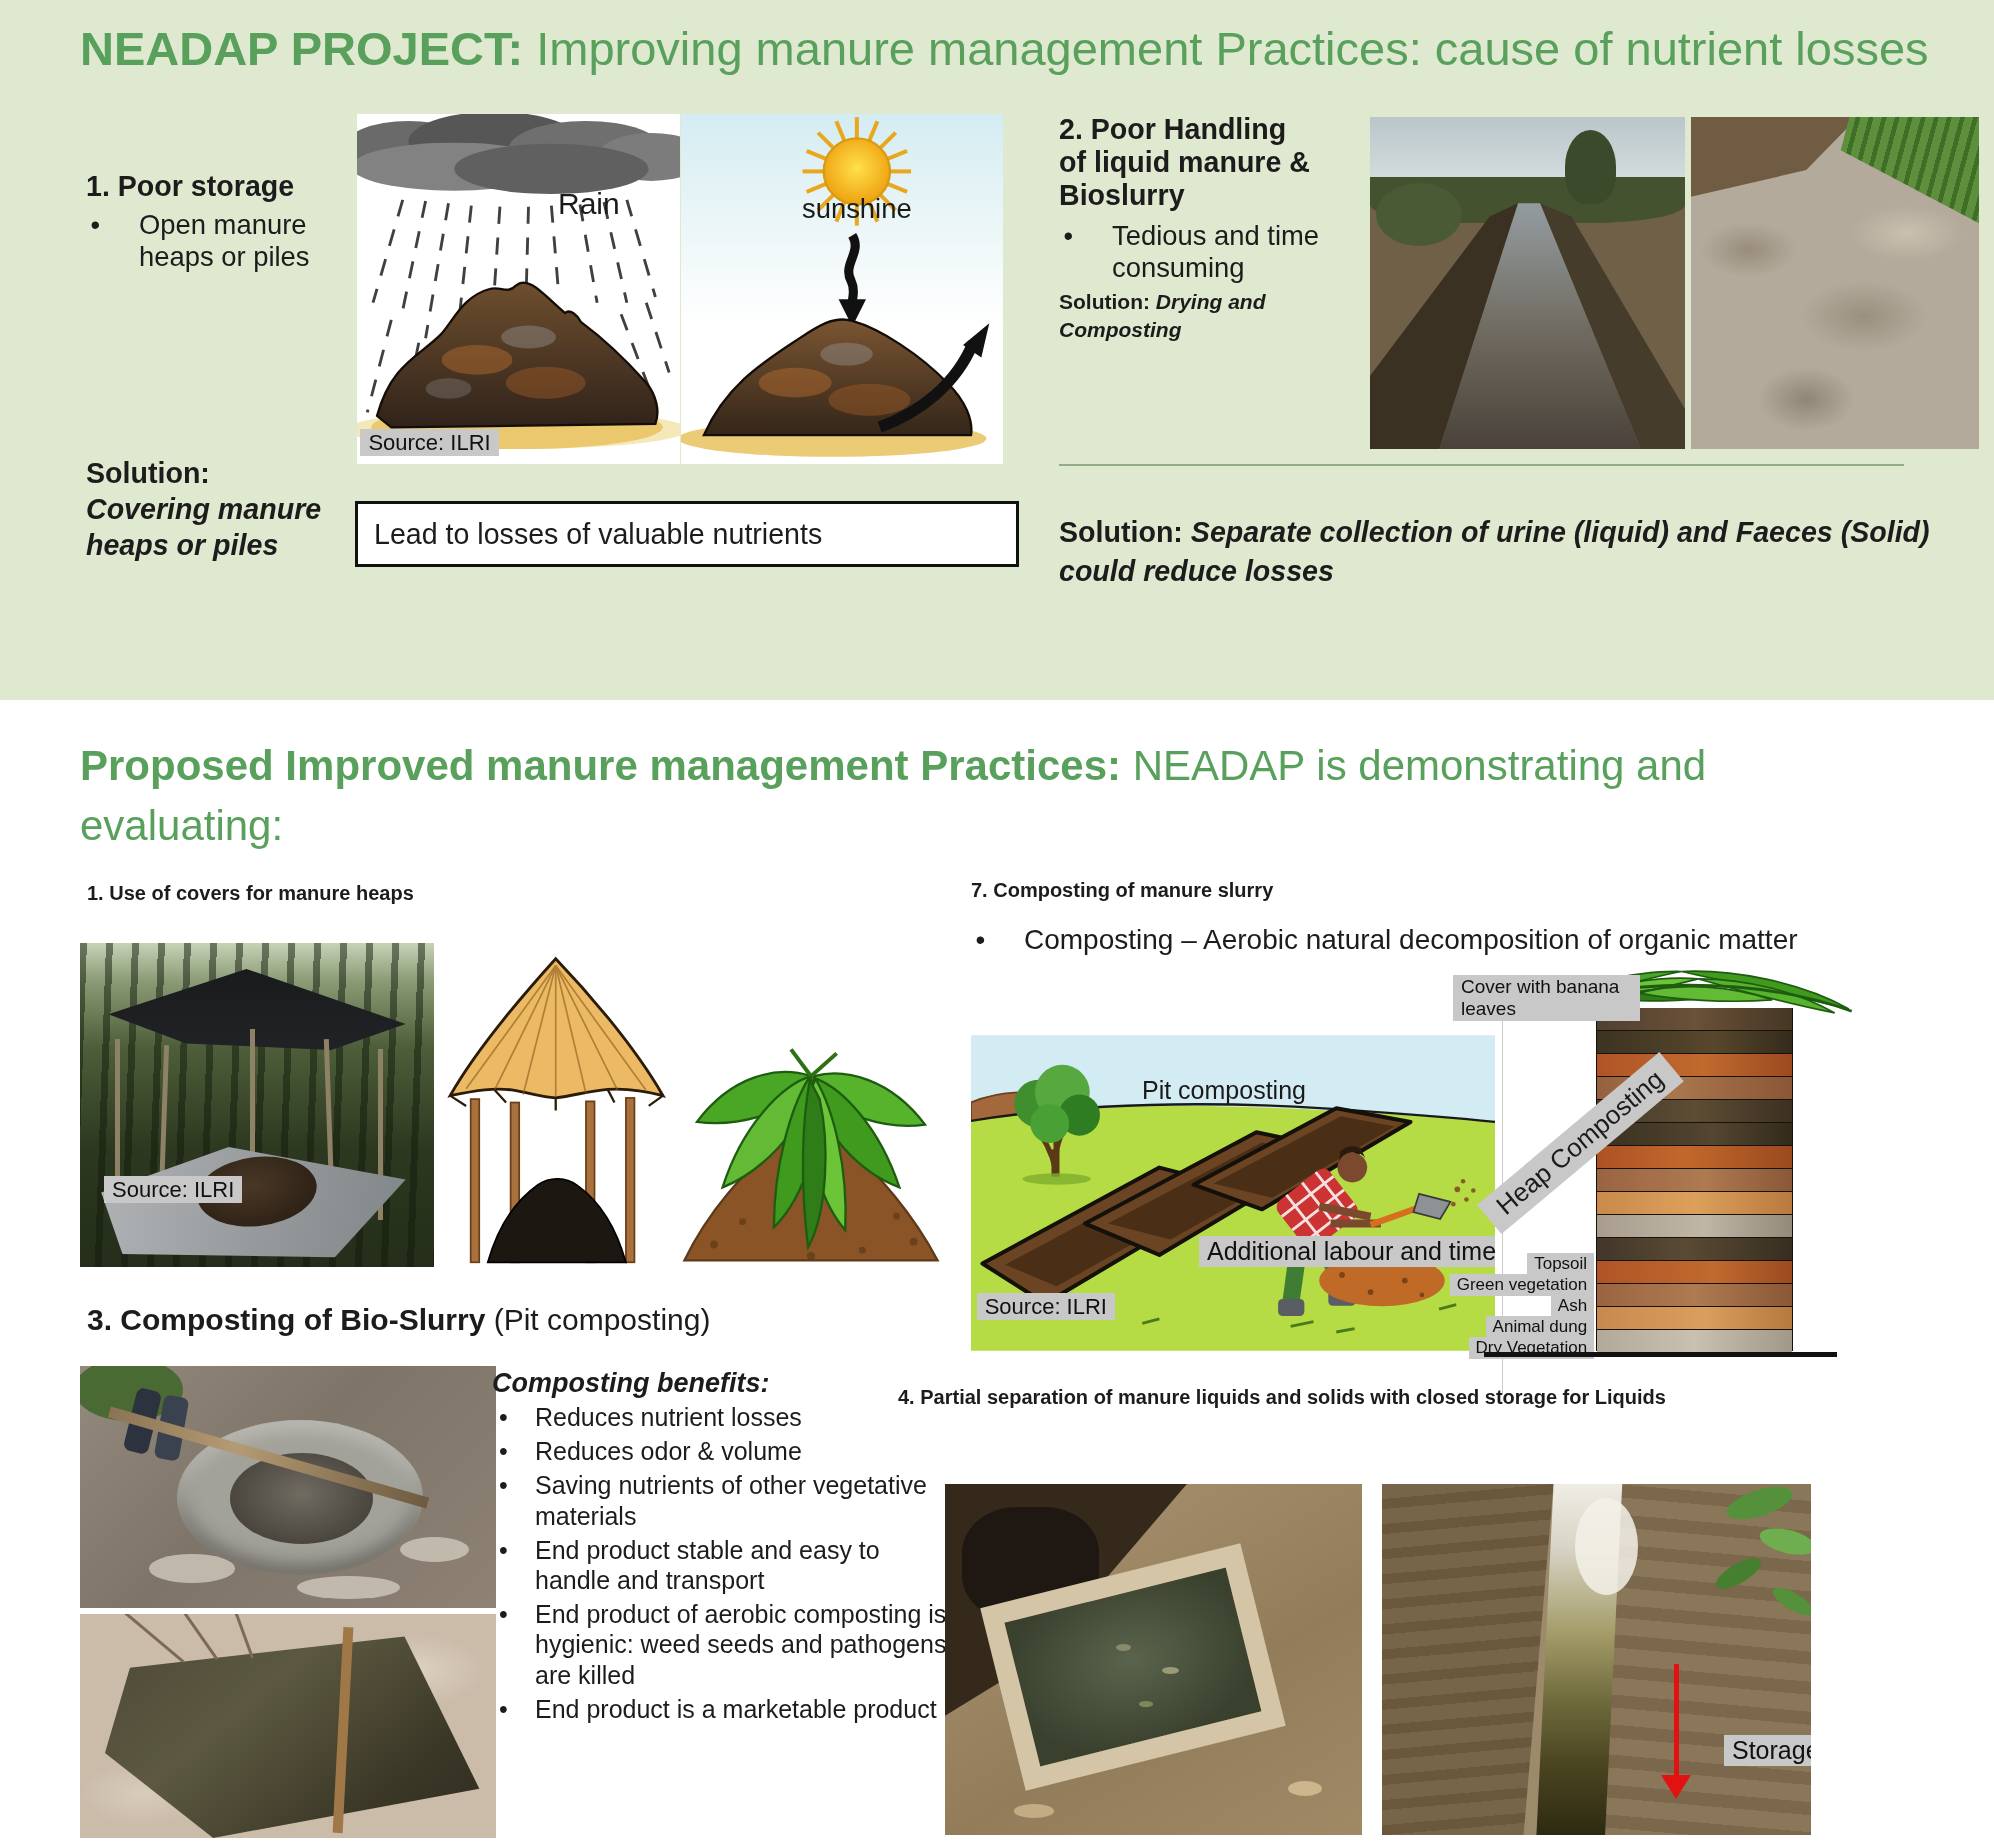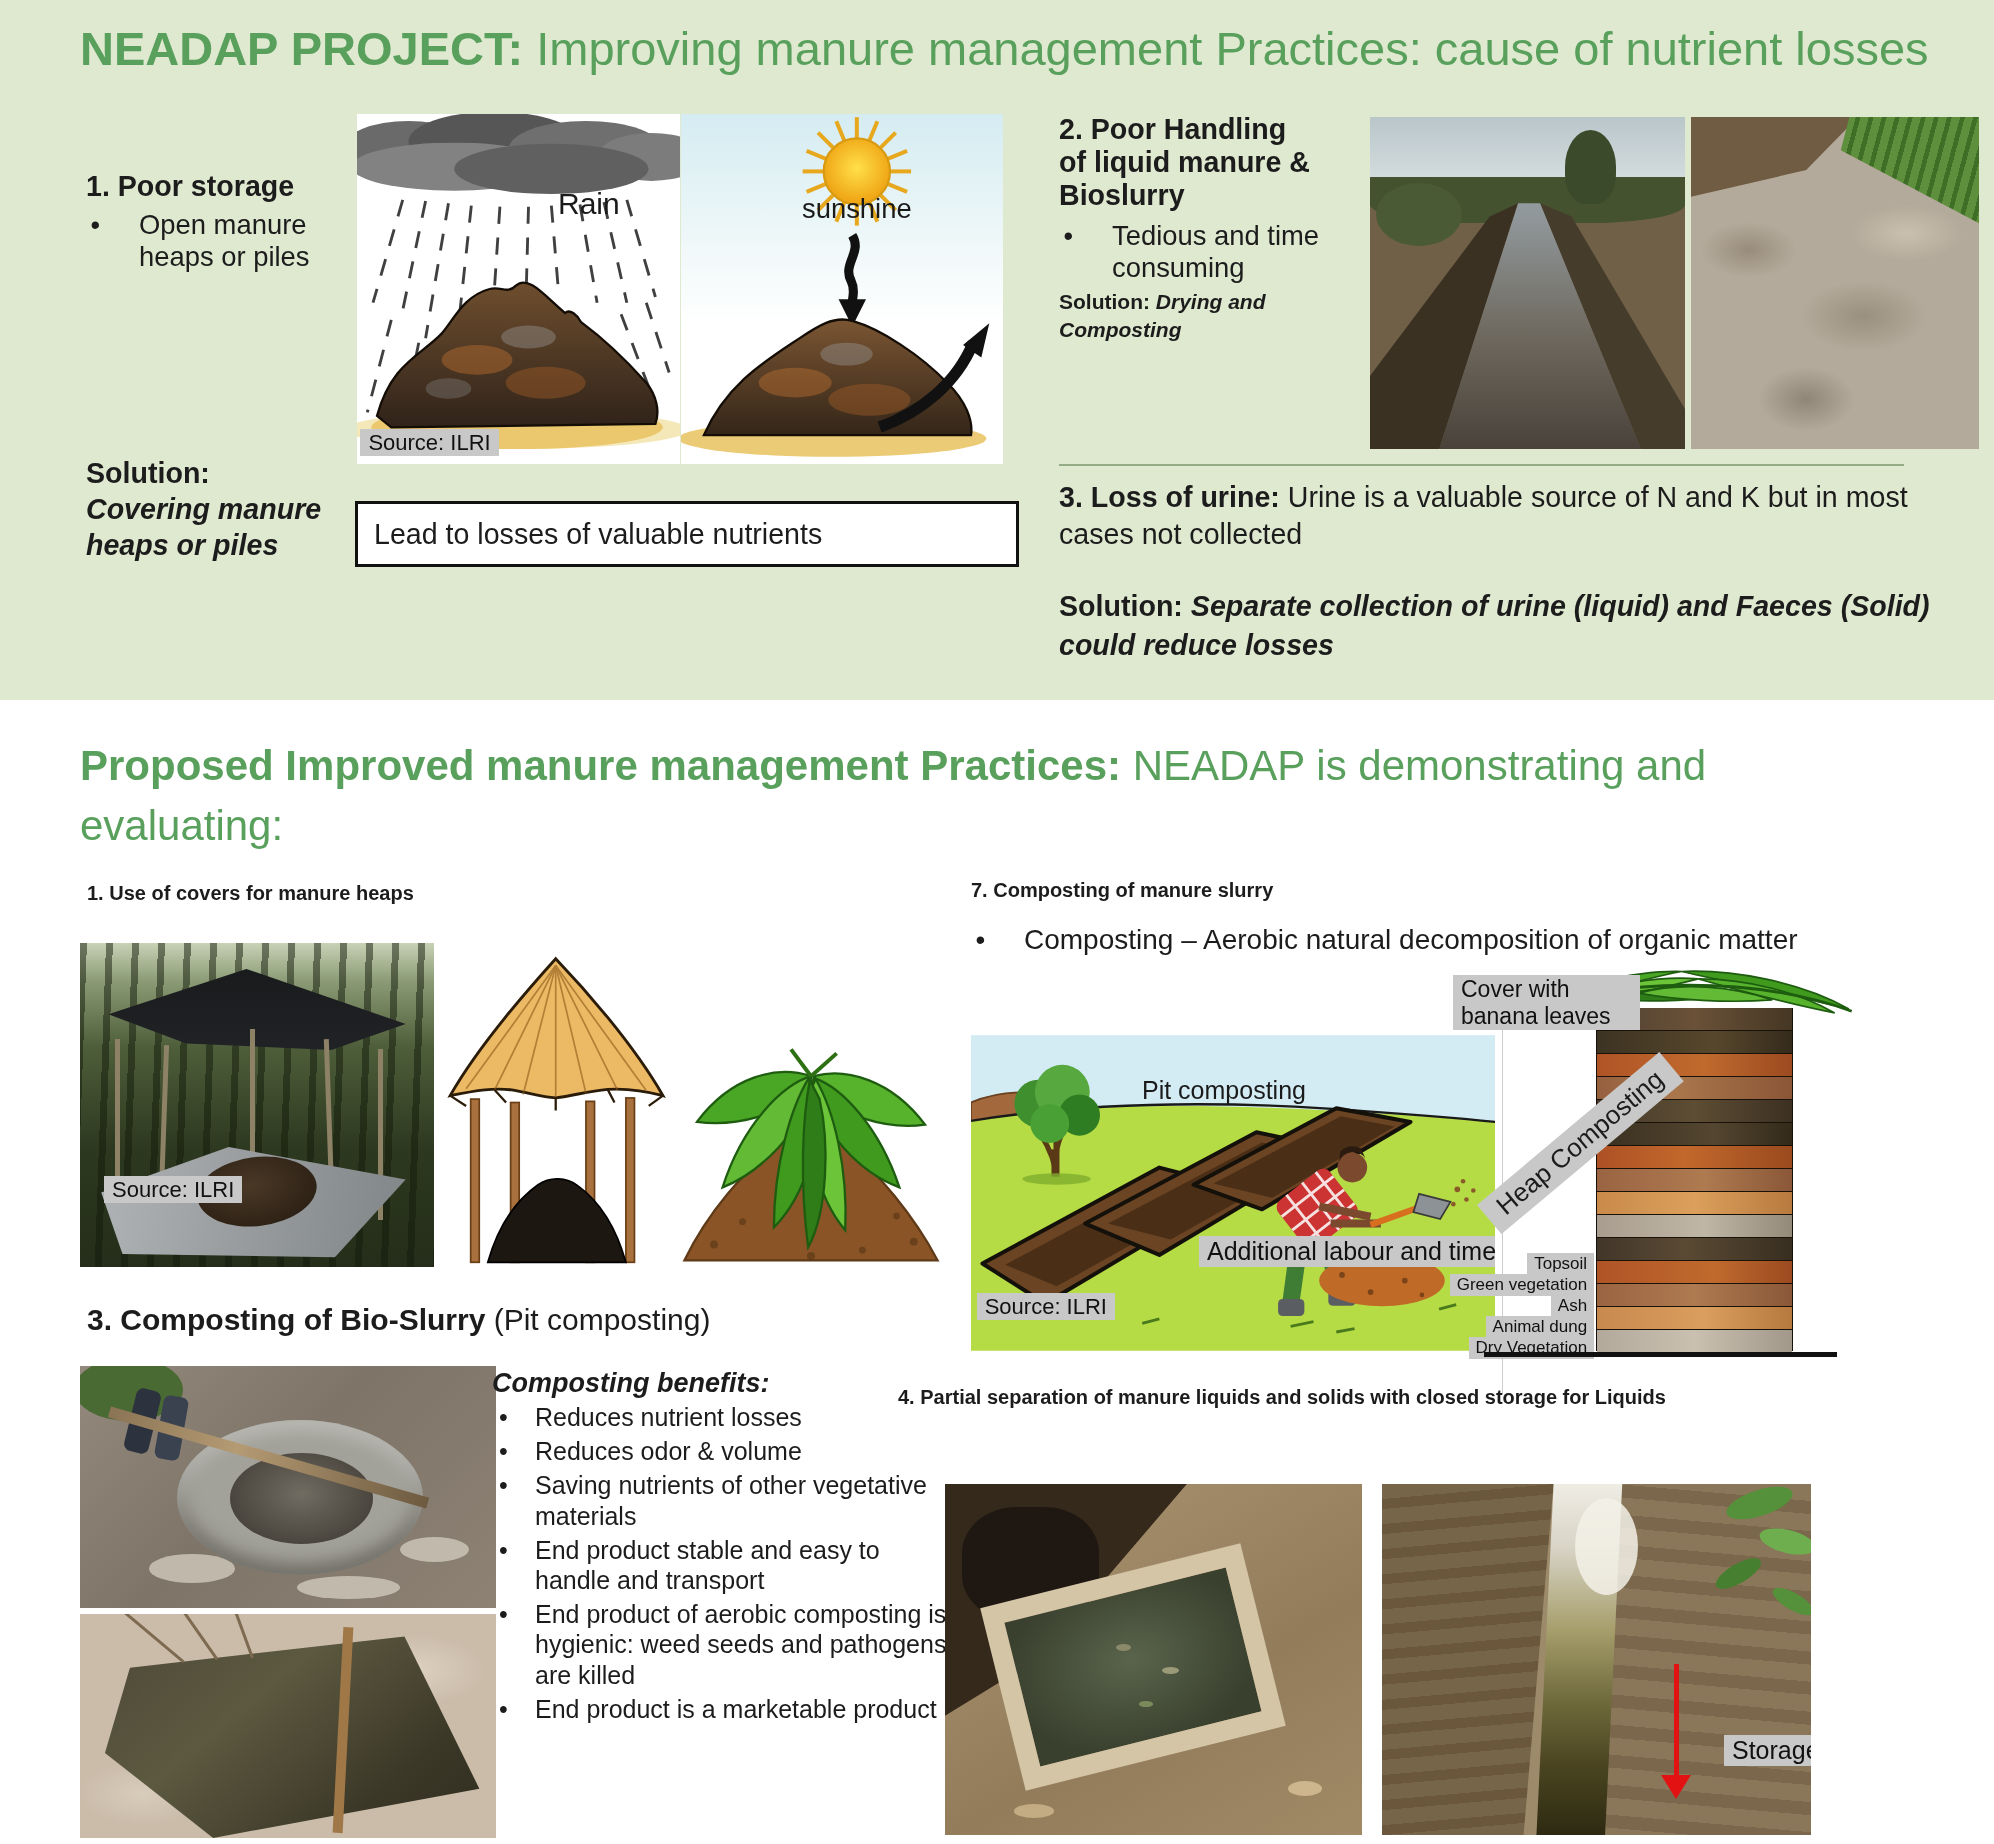--- a/index.html
+++ b/index.html
@@ -242,24 +242,20 @@
   </div>
   <div class="abs figure photoB">
     <div class="mottle"></div>
     <div class="bank"></div>
     <div class="grass"></div>
   </div>
 
   <div class="abs divider"></div>
 
   <div class="abs" style="left:1059px;top:479px;width:902px;">
-    <div style="font-size:28.6px;line-height:1.3;">
-      <span style="font-weight:700;">3. Loss of urine:</span>
-      <span> Urine is a valuable source of N and K but in most cases not collected</span>
-    </div>
     <div class="solution" style="margin-top:34px;font-size:28.6px;line-height:1.35;">
       <span class="lab">Solution:</span><span class="txt"> Separate collection of urine (liquid) and Faeces (Solid) could reduce losses</span>
     </div>
   </div>
 
   <div class="abs s2-title">
     <span class="b">Proposed Improved manure management Practices:</span><span> NEADAP is demonstrating and evaluating:</span>
   </div>
 
   <div class="abs h2-black" style="left:87px;top:881px;">1. Use of covers for manure heaps</div>
@@ -416,21 +412,21 @@
       <div class="layer"></div>
       <div class="layer"></div>
       <div class="layer"></div>
       <div class="layer"></div>
       <div class="layer"></div>
       <div class="layer"></div>
       <div class="layer"></div>
       <div class="layer"></div>
       <div class="layer"></div>
     </div>
-    <div class="glabel" style="position:absolute;left:0;top:16px;width:171px;font-size:23px;white-space:normal;">Cover with banana leaves</div>
+    <div class="glabel" style="position:absolute;left:0;top:16px;width:171px;font-size:19px;white-space:normal;">Cover with banana leaves</div>
     <div class="heap-title">Heap Composting</div>
     <div class="llabel" style="right:390px;left:auto;top:294px;">Topsoil</div>
     <div class="llabel" style="right:390px;left:auto;top:315px;">Green vegetation</div>
     <div class="llabel" style="right:390px;left:auto;top:336px;">Ash</div>
     <div class="llabel" style="right:390px;left:auto;top:357px;">Animal dung</div>
     <div class="llabel" style="right:390px;left:auto;top:378px;">Dry Vegetation</div>
     <div class="baseline"></div>
   </div>
 
   <div class="abs" style="left:87px;top:1303px;font-size:30px;">

